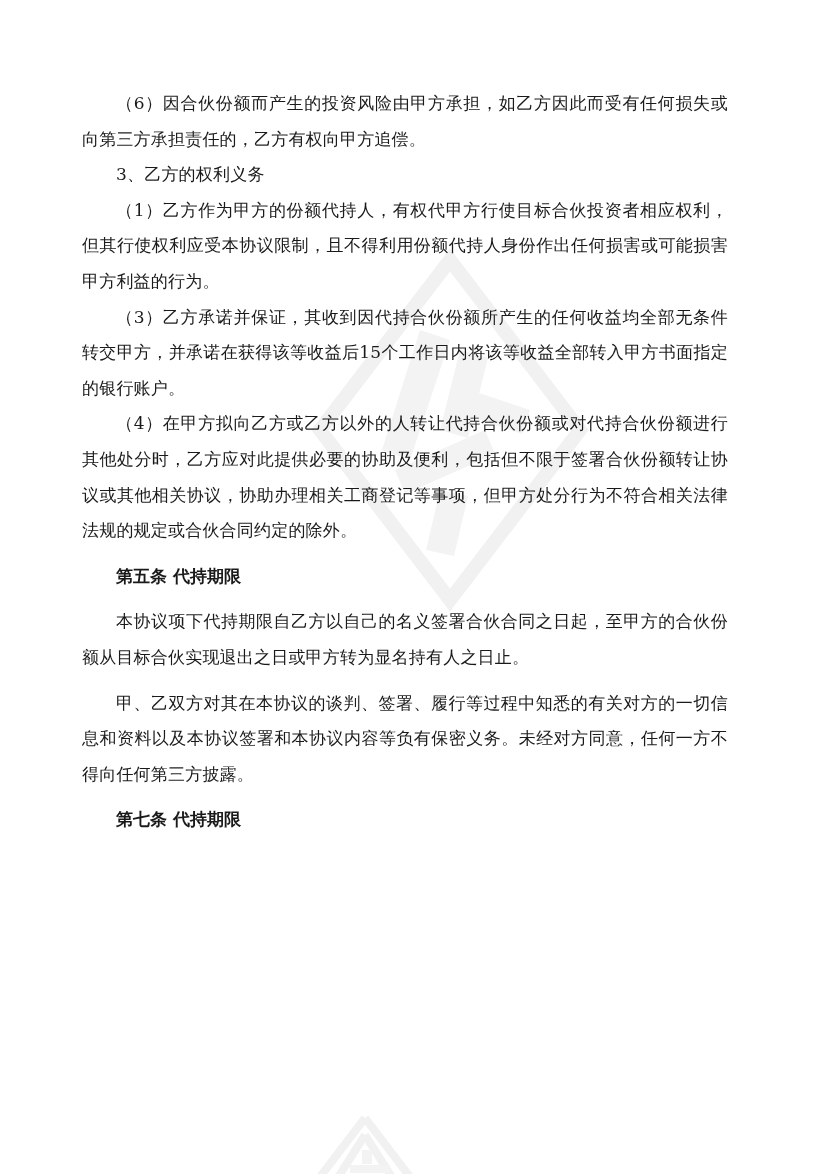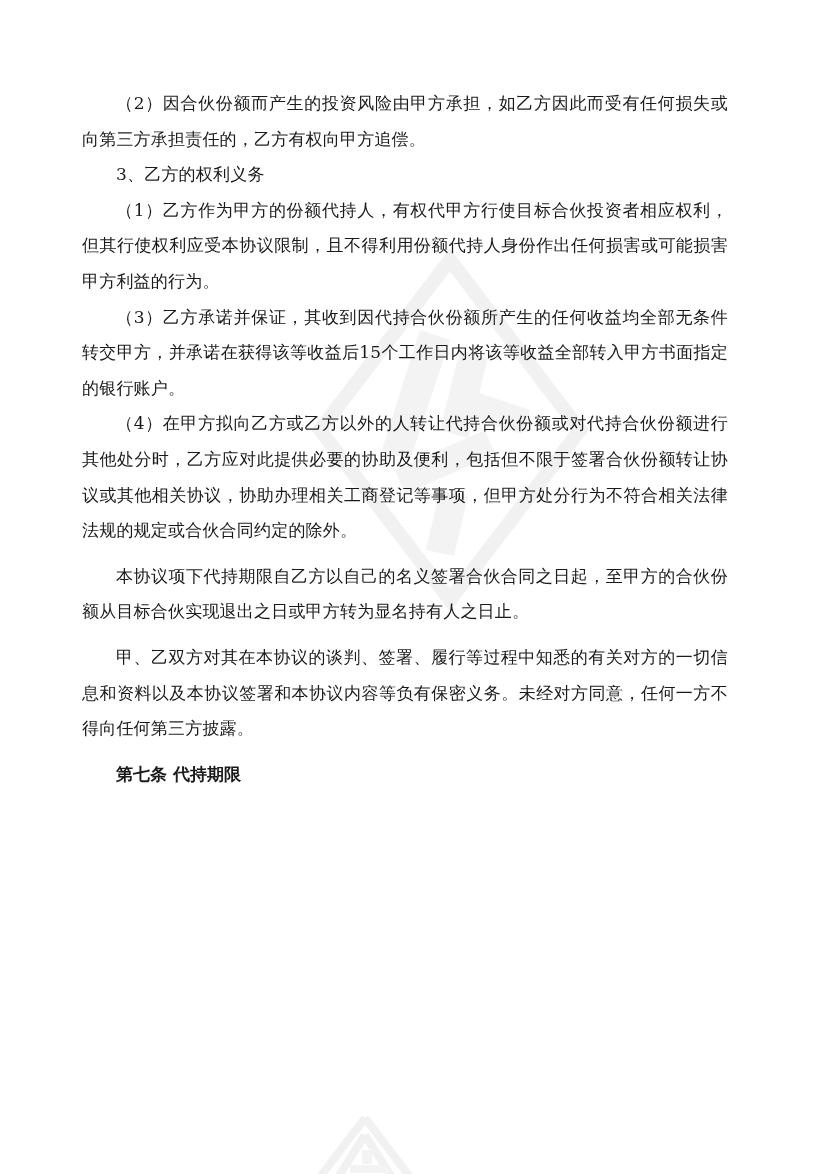--- a/index.html
+++ b/index.html
@@ -67,24 +67,25 @@
     <path d="M115 8 L170 80 M115 8 L60 80"></path>
     <path d="M115 25 L150 80 M115 25 L80 80"></path>
   </g>
   <g fill="#f3f3f3">
     <rect x="112" y="40" width="10" height="14"></rect>
     <rect x="100" y="55" width="40" height="8"></rect>
   </g>
 </svg>
 
 <div class="page">
-  <p class="para indent">（2）因合伙份额而产生的投资风险由甲方承担，如乙方因此而受有任何损失或向第三方承担责任的，乙方有权向甲方追偿。</p>
+  <p class="para indent">（6）因合伙份额而产生的投资风险由甲方承担，如乙方因此而受有任何损失或向第三方承担责任的，乙方有权向甲方追偿。</p>
   <p class="para indent">3、乙方的权利义务</p>
   <p class="para indent">（1）乙方作为甲方的份额代持人，有权代甲方行使目标合伙投资者相应权利，但其行使权利应受本协议限制，且不得利用份额代持人身份作出任何损害或可能损害甲方利益的行为。</p>
   <p class="para indent">（3）乙方承诺并保证，其收到因代持合伙份额所产生的任何收益均全部无条件转交甲方，并承诺在获得该等收益后15个工作日内将该等收益全部转入甲方书面指定的银行账户。</p>
   <p class="para indent gap-after">（4）在甲方拟向乙方或乙方以外的人转让代持合伙份额或对代持合伙份额进行其他处分时，乙方应对此提供必要的协助及便利，包括但不限于签署合伙份额转让协议或其他相关协议，协助办理相关工商登记等事项，但甲方处分行为不符合相关法律法规的规定或合伙合同约定的除外。</p>
 
+  <p class="heading gap-after">第五条  代持期限</p>
   <p class="para indent gap-after">本协议项下代持期限自乙方以自己的名义签署合伙合同之日起，至甲方的合伙份额从目标合伙实现退出之日或甲方转为显名持有人之日止。</p>
 
   <p class="para indent gap-after">甲、乙双方对其在本协议的谈判、签署、履行等过程中知悉的有关对方的一切信息和资料以及本协议签署和本协议内容等负有保密义务。未经对方同意，任何一方不得向任何第三方披露。</p>
 
   <p class="heading">第七条  代持期限</p>
 </div>
 
 </body></html>

